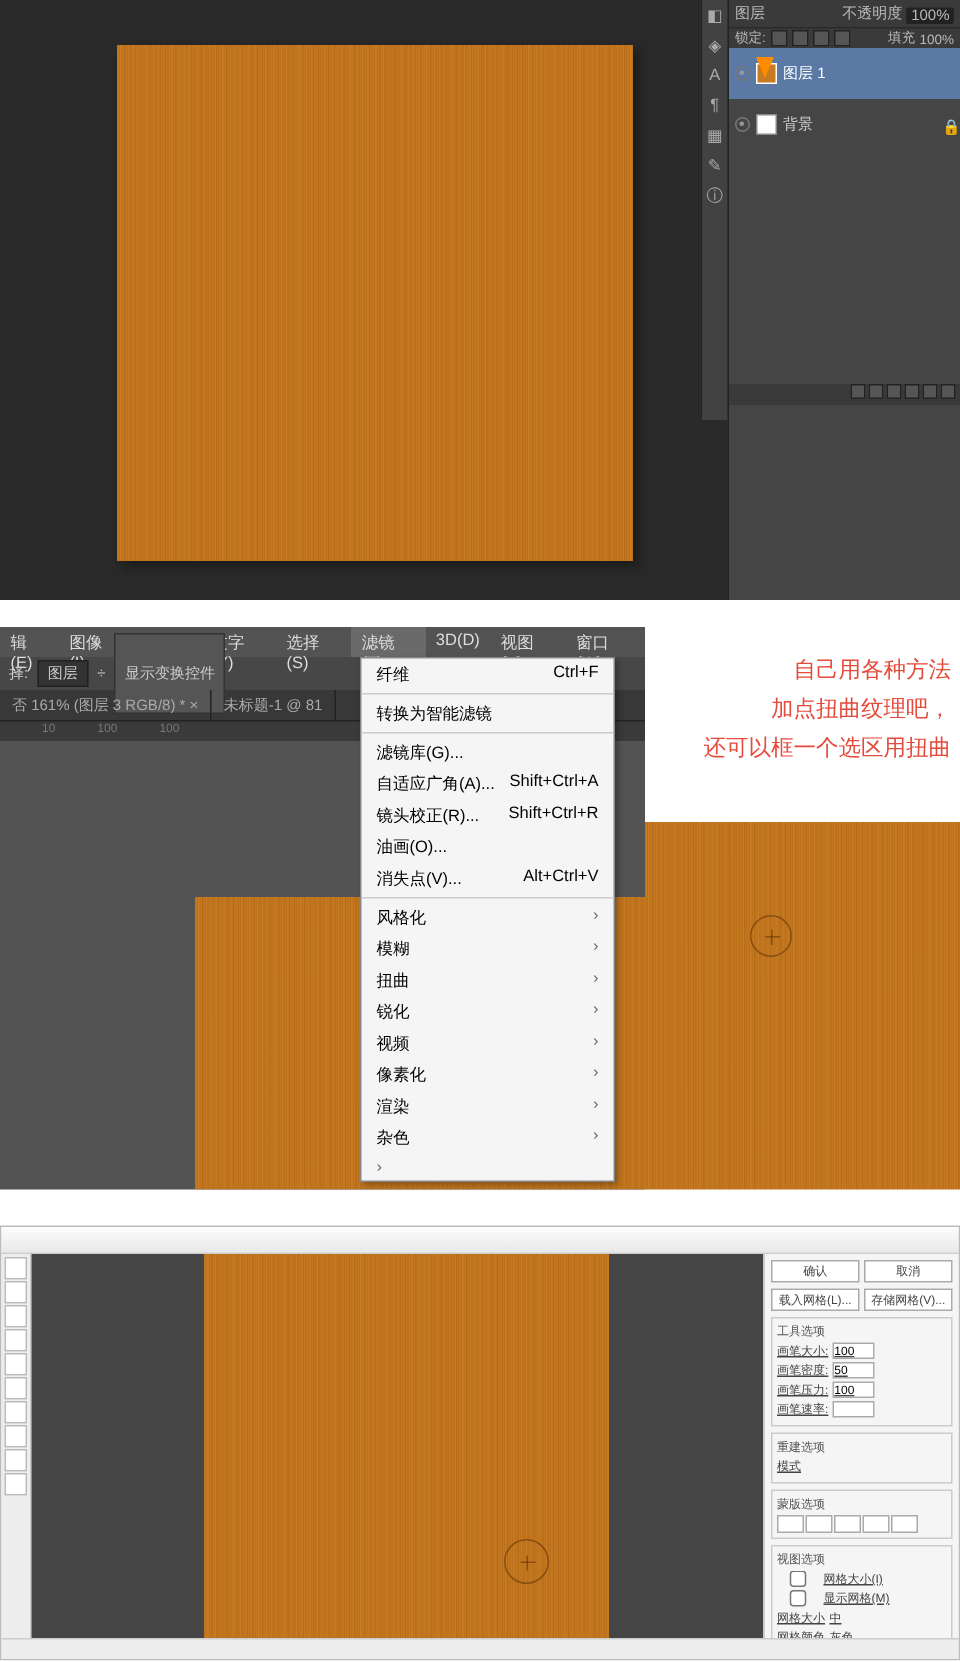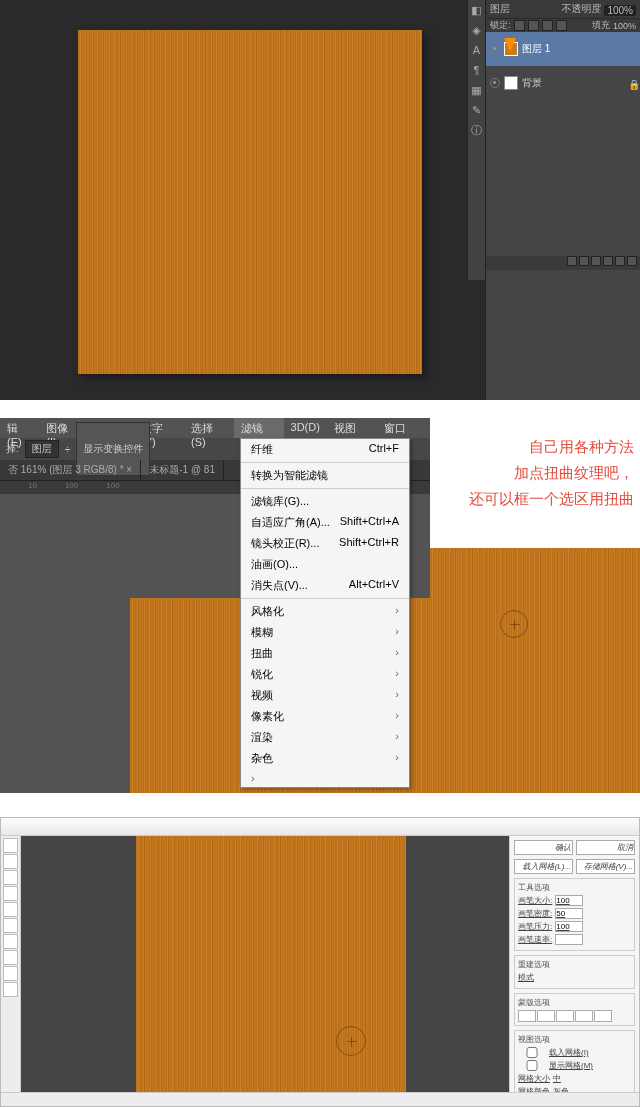--- a/index.html
+++ b/index.html
@@ -57,21 +57,21 @@
 
 
 .panel3 { height: 290px; background: #fff; border: 1px solid #bbb; margin-top: 24px; position: relative; display: flex; }
 .p3-header { position: absolute; top: 0; left: 0; right: 0; height: 18px; background: linear-gradient(#fdfdfd, #e8e8e8); border-bottom: 1px solid #ccc; font-size: 9px; color: #555; padding: 3px 6px; }
 .p3-toolbar { position: absolute; top: 18px; left: 0; width: 20px; bottom: 14px; background: #ededed; border-right: 1px solid #ccc; display: flex; flex-direction: column; gap: 1px; padding: 2px; }
 .p3-tb-ic { width: 15px; height: 15px; background: #fff; border: 1px solid #bbb; }
 .p3-canvas { position: absolute; left: 20px; top: 18px; right: 130px; bottom: 14px; background: #454545; }
 .p3-wood { position: absolute; left: 115px; top: 0; width: 270px; height: 256px; background: linear-gradient(90deg, #b86f1a 0%, #c77a1e 5%, #b86f1a 10%, #d0802a 15%, #b86f1a 20%, #c77a1e 25%, #b06818 30%, #c77a1e 35%, #b86f1a 40%, #d0802a 45%, #b06818 50%, #c77a1e 55%, #b86f1a 60%, #d0802a 65%, #b06818 70%, #c77a1e 75%, #b86f1a 80%, #d0802a 85%, #b06818 90%, #c77a1e 95%, #b86f1a 100%); background-size: 17px 100%; }
 .p3-right { position: absolute; right: 0; top: 18px; width: 130px; bottom: 14px; background: #f5f5f5; border-left: 1px solid #ccc; padding: 4px; font-size: 8px; color: #444; overflow: hidden; }
 .p3-btns { display: flex; gap: 3px; margin-bottom: 4px; }
-.p3-btn { flex: 1; background: #fff; border: 1px solid #aaa; text-align: right; padding: 1px; font-size: 8px; font-style: italic; }
+.p3-btn { flex: 1; background: #fff; border: 1px solid #aaa; text-align: center; padding: 1px; font-size: 8px; }
 .p3-group { border: 1px solid #ccc; margin: 4px 0; padding: 3px; }
 .p3-label { font-size: 8px; color: #555; margin-bottom: 2px; }
 .p3-row { display: flex; align-items: center; gap: 3px; margin: 2px 0; text-decoration: underline; }
 .p3-row input { width: 28px; height: 11px; font-size: 8px; border: 1px solid #aaa; }
 .p3-footer { position: absolute; bottom: 0; left: 0; right: 0; height: 14px; background: #ededed; border-top: 1px solid #ccc; }
 .cursor-circle2 { position: absolute; width: 30px; height: 30px; border: 1px solid rgba(80,40,0,.5); border-radius: 50%; left: 200px; top: 190px; }
 .cursor-circle2::before, .cursor-circle2::after { content: ''; position: absolute; background: rgba(80,40,0,.5); }
 .cursor-circle2::before { width: 1px; height: 10px; left: 14px; top: 10px; }
 .cursor-circle2::after { width: 10px; height: 1px; left: 10px; top: 14px; }
 .mini-btns { display: flex; gap: 1px; }
@@ -298,21 +298,21 @@
         <div class="mini-btn"></div>
         <div class="mini-btn"></div>
         <div class="mini-btn"></div>
         <div class="mini-btn"></div>
       </div>
     </div>
     <div class="p3-group">
       <div class="p3-label">视图选项</div>
       <div class="p3-row">
           <input type="checkbox" style="">
-          <span>载入网格(I)</span>
+          <span>网格大小(I)</span>
         </div>
       <div class="p3-row">
           <input type="checkbox" style="">
           <span>显示网格(M)</span>
         </div>
       <div class="p3-row">
           <span>网格大小</span>
           <span>中</span>
         </div>
       <div class="p3-row">

